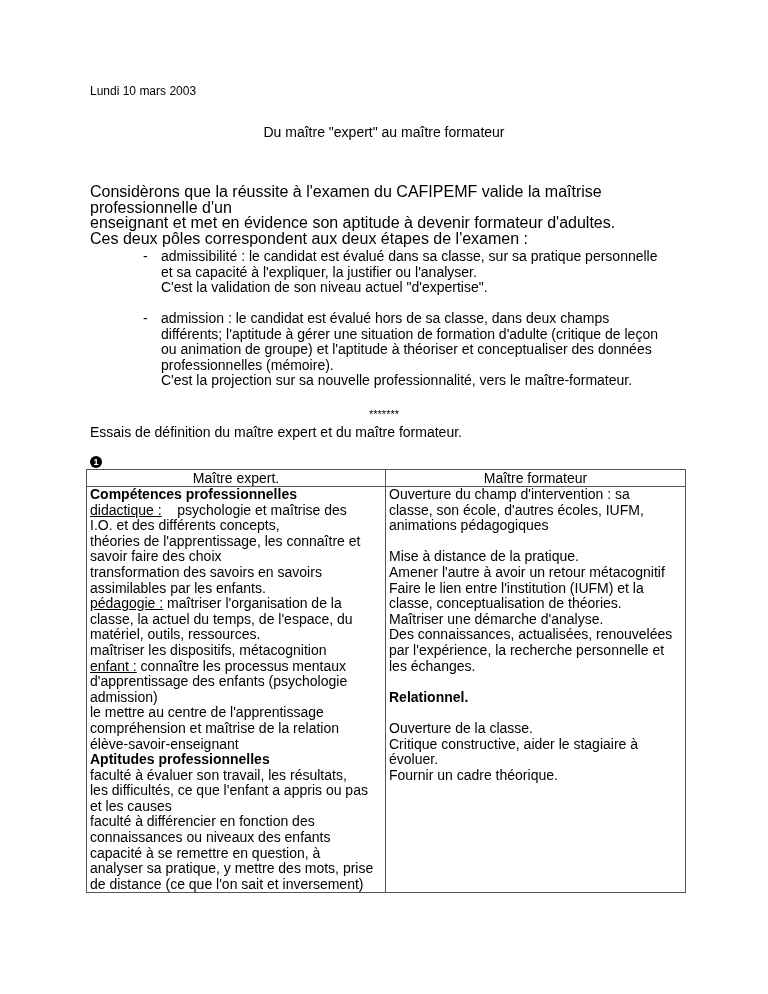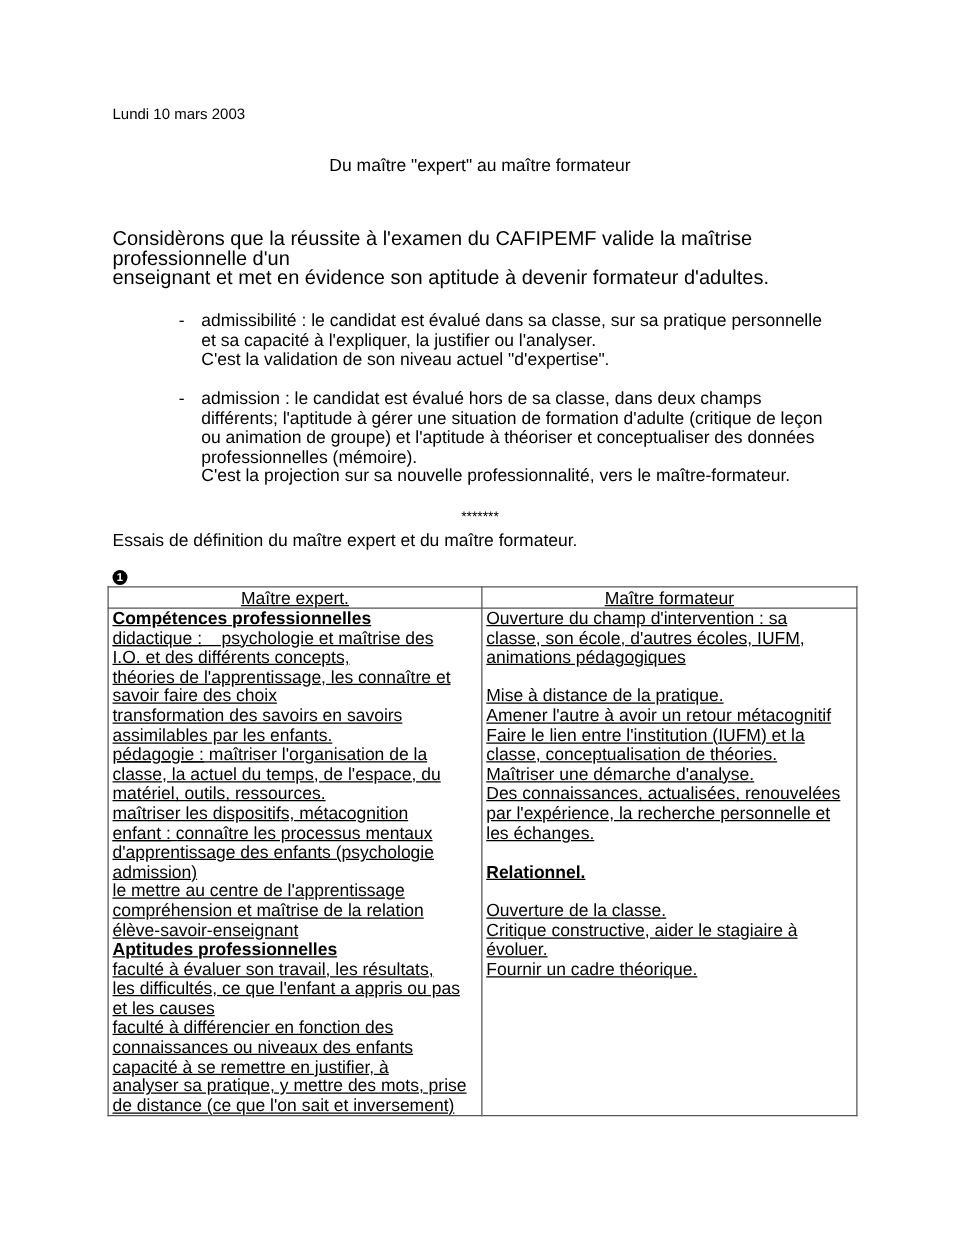--- a/index.html
+++ b/index.html
@@ -19,21 +19,21 @@
   .stars { position: absolute; left: 0; width: 768px; top: 408px; text-align: center; font-size: 11px; letter-spacing: 0px; }
   .essais { position: absolute; left: 90px; top: 424px; font-size: 14px; }
   .marker { position: absolute; left: 90px; top: 453px; font-size: 13px; }
   .marker .circ {
     display: inline-block; width: 12px; height: 12px; border-radius: 50%;
     background: #000; color: #fff; font-size: 9px; font-weight: bold;
     text-align: center; line-height: 12px;
   }
   table.grid {
     position: absolute; left: 86px; top: 469px; width: 600px; height: 419px;
-    border-collapse: collapse; font-size: 14px; line-height: 15.6px; text-decoration: underline;
+    border-collapse: collapse; font-size: 14px; line-height: 15.6px;
   }
   table.grid td, table.grid th {
     border: 1px solid #555; vertical-align: top; padding: 0 3px; font-weight: normal;
   }
   table.grid th { text-align: center; height: 16px; line-height: 16px; }
   .col1 { width: 292px; }
   .b { font-weight: bold; }
   .u { text-decoration: underline; }
   .gap { height: 15.6px; }
 </style>
@@ -42,20 +42,21 @@
 
 <div class="page">
 
   <div class="date">Lundi 10 mars 2003</div>
 
   <div class="title">Du maître "expert" au maître formateur</div>
 
   <div class="intro">
     <p>Considèrons que la réussite à l'examen du CAFIPEMF valide la maîtrise professionnelle d'un</p>
     <p>enseignant et met en évidence son aptitude à devenir formateur d'adultes.</p>
+    <p>Ces deux pôles correspondent aux deux étapes de l'examen :</p>
   </div>
 
   <div class="list">
     <div class="li">
       <span class="dash">-</span>
       <div>admissibilité : le candidat est évalué dans sa classe, sur sa pratique personnelle</div>
       <div>et sa capacité à l'expliquer, la justifier ou l'analyser.</div>
       <div>C'est la validation de son niveau actuel "d'expertise".</div>
     </div>
     <div class="li">
@@ -100,21 +101,21 @@
         <div>admission)</div>
         <div>le mettre au centre de l'apprentissage</div>
         <div>compréhension et maîtrise de la relation</div>
         <div>élève-savoir-enseignant</div>
         <div class="b">Aptitudes professionnelles</div>
         <div>faculté à évaluer son travail, les résultats,</div>
         <div>les difficultés, ce que l'enfant a appris ou pas</div>
         <div>et les causes</div>
         <div>faculté à différencier en fonction des</div>
         <div>connaissances ou niveaux des enfants</div>
-        <div>capacité à se remettre en justifier, à</div>
+        <div>capacité à se remettre en question, à</div>
         <div>analyser sa pratique, y mettre des mots, prise</div>
         <div>de distance (ce que l'on sait et inversement)</div>
       </td>
       <td>
         <div>Ouverture du champ d'intervention : sa</div>
         <div>classe, son école, d'autres écoles, IUFM,</div>
         <div>animations pédagogiques</div>
         <div class="gap"></div>
         <div>Mise à distance de la pratique.</div>
         <div>Amener l'autre à avoir un retour métacognitif</div>

